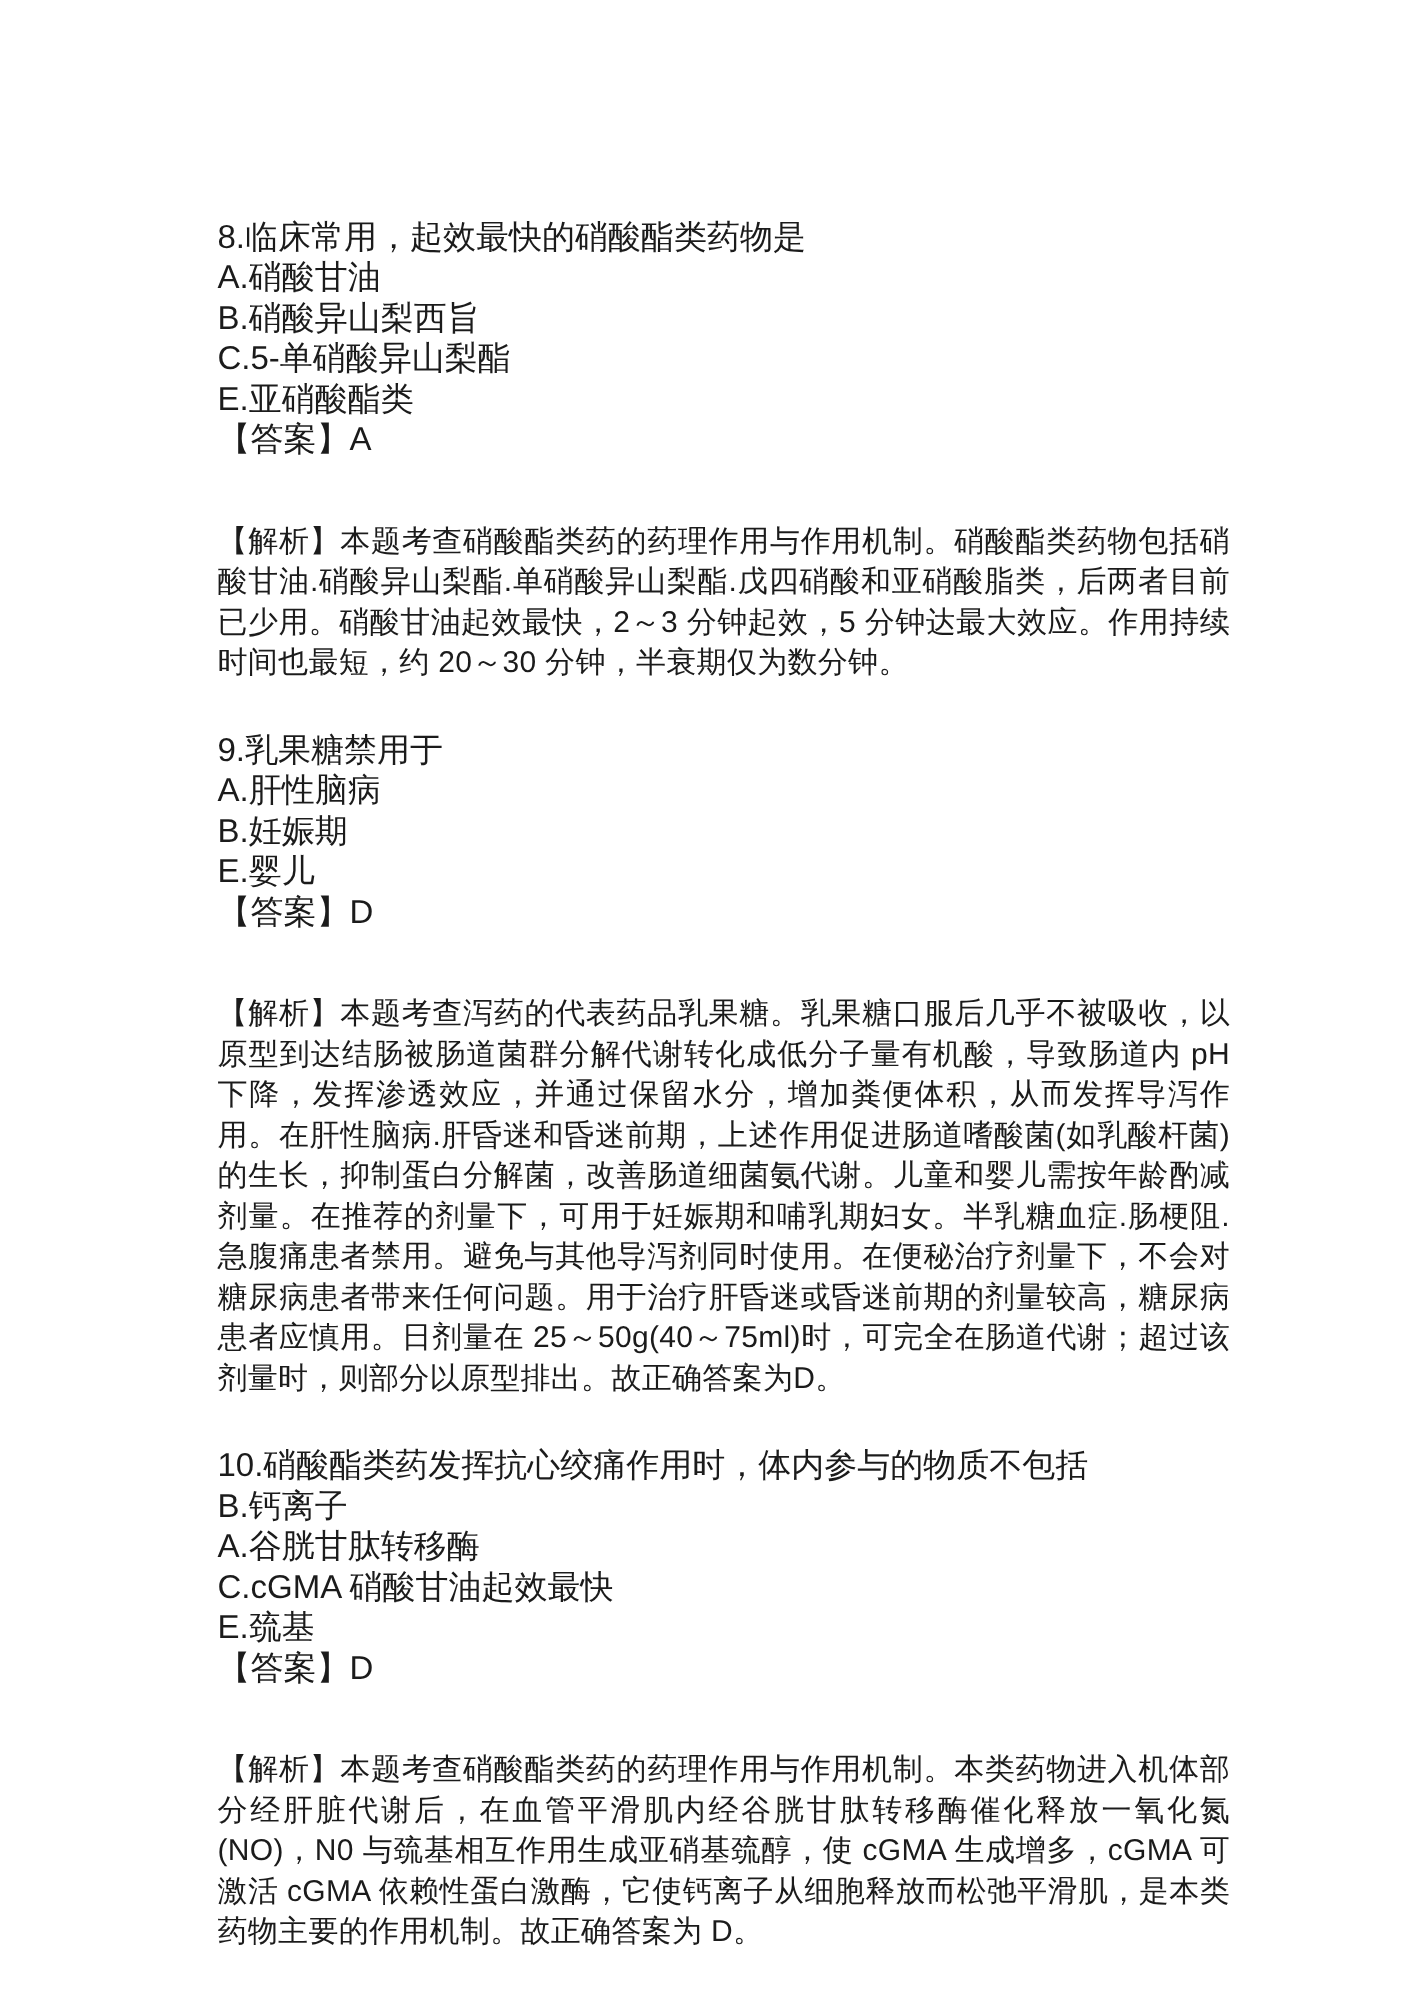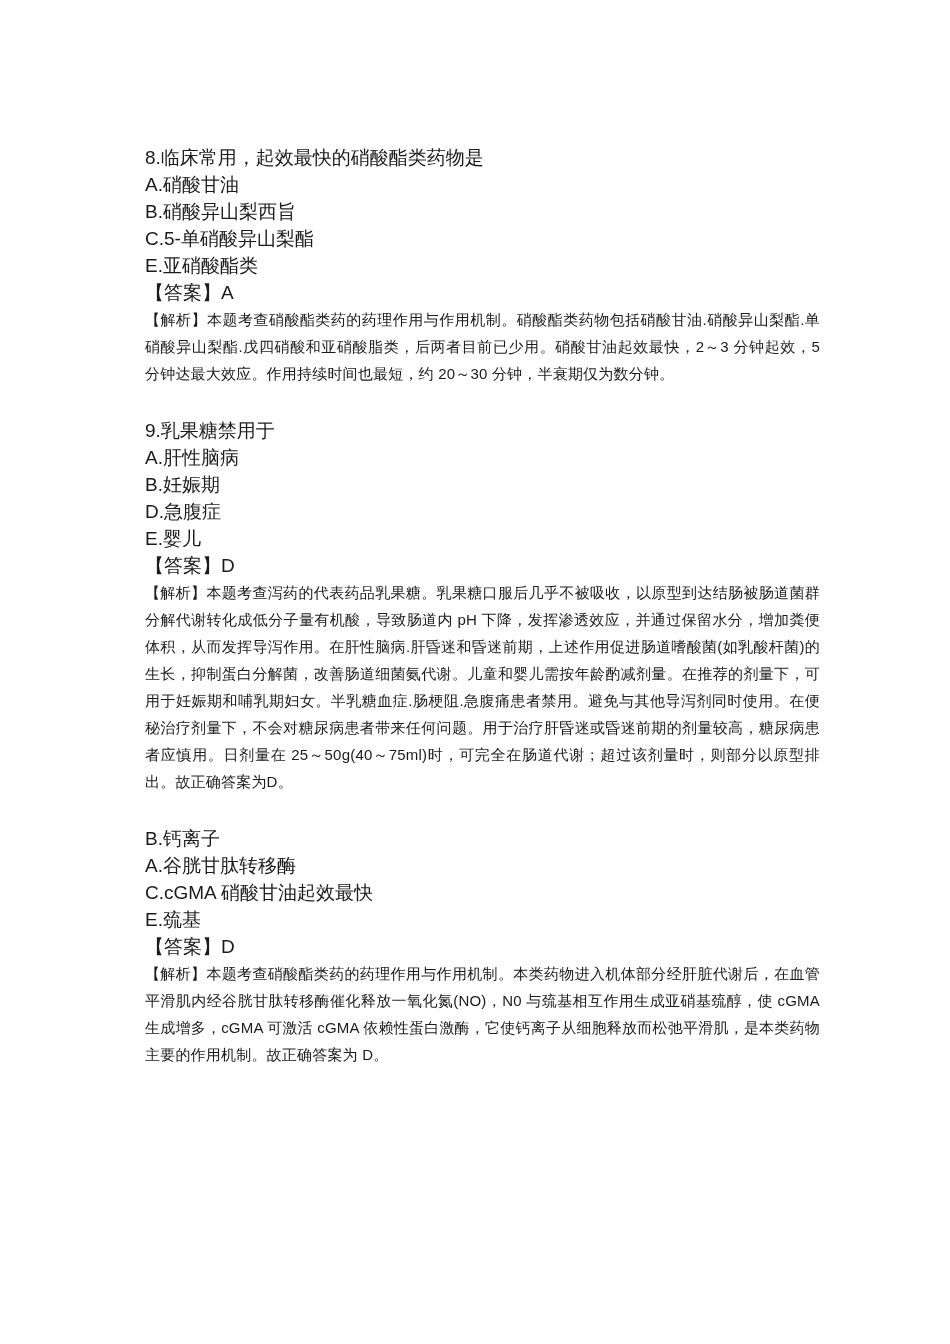--- a/index.html
+++ b/index.html
@@ -20,30 +20,31 @@
     background: #ffffff;
     font-family: "Liberation Sans", sans-serif;
     color: #1b1b1b;
   }
   .question-block {
     margin-bottom: 30px;
   }
   .stem-line,
   .option-line,
   .answer-line {
-    font-size: 19px;
+    font-size: 22px;
     line-height: 27px;
     white-space: nowrap;
   }
   .analysis-text {
-    font-size: 15px;
+    font-size: 20px;
     line-height: 27px;
     text-align: justify;
     text-justify: inter-character;
     letter-spacing: 0.2px;
+    margin-top: 42px;
   }
 </style>
 </head>
 <body>
 
 <div class="page">
 
   <div class="question-block">
     <div class="stem-line">8.临床常用，起效最快的硝酸酯类药物是</div>
     <div class="option-line">A.硝酸甘油</div>
@@ -51,27 +52,27 @@
     <div class="option-line">C.5-单硝酸异山梨酯</div>
     <div class="option-line">E.亚硝酸酯类</div>
     <div class="answer-line">【答案】A</div>
     <div class="analysis-text">【解析】本题考查硝酸酯类药的药理作用与作用机制。硝酸酯类药物包括硝酸甘油.硝酸异山梨酯.单硝酸异山梨酯.戊四硝酸和亚硝酸脂类，后两者目前已少用。硝酸甘油起效最快，2～3 分钟起效，5 分钟达最大效应。作用持续时间也最短，约 20～30 分钟，半衰期仅为数分钟。</div>
   </div>
 
   <div class="question-block">
     <div class="stem-line">9.乳果糖禁用于</div>
     <div class="option-line">A.肝性脑病</div>
     <div class="option-line">B.妊娠期</div>
-    <div class="option-line">D.急腹症</div>
     <div class="option-line">E.婴儿</div>
     <div class="answer-line">【答案】D</div>
     <div class="analysis-text">【解析】本题考查泻药的代表药品乳果糖。乳果糖口服后几乎不被吸收，以原型到达结肠被肠道菌群分解代谢转化成低分子量有机酸，导致肠道内 pH 下降，发挥渗透效应，并通过保留水分，增加粪便体积，从而发挥导泻作用。在肝性脑病.肝昏迷和昏迷前期，上述作用促进肠道嗜酸菌(如乳酸杆菌)的生长，抑制蛋白分解菌，改善肠道细菌氨代谢。儿童和婴儿需按年龄酌减剂量。在推荐的剂量下，可用于妊娠期和哺乳期妇女。半乳糖血症.肠梗阻.急腹痛患者禁用。避免与其他导泻剂同时使用。在便秘治疗剂量下，不会对糖尿病患者带来任何问题。用于治疗肝昏迷或昏迷前期的剂量较高，糖尿病患者应慎用。日剂量在 25～50g(40～75ml)时，可完全在肠道代谢；超过该剂量时，则部分以原型排出。故正确答案为D。</div>
   </div>
 
   <div class="question-block">
+    <div class="stem-line">10.硝酸酯类药发挥抗心绞痛作用时，体内参与的物质不包括</div>
     <div class="option-line">B.钙离子</div>
     <div class="option-line">A.谷胱甘肽转移酶</div>
     <div class="option-line">C.cGMA 硝酸甘油起效最快</div>
     <div class="option-line">E.巯基</div>
     <div class="answer-line">【答案】D</div>
     <div class="analysis-text">【解析】本题考查硝酸酯类药的药理作用与作用机制。本类药物进入机体部分经肝脏代谢后，在血管平滑肌内经谷胱甘肽转移酶催化释放一氧化氮(NO)，N0 与巯基相互作用生成亚硝基巯醇，使 cGMA 生成增多，cGMA 可激活 cGMA 依赖性蛋白激酶，它使钙离子从细胞释放而松弛平滑肌，是本类药物主要的作用机制。故正确答案为 D。</div>
   </div>
 
 </div>
 

